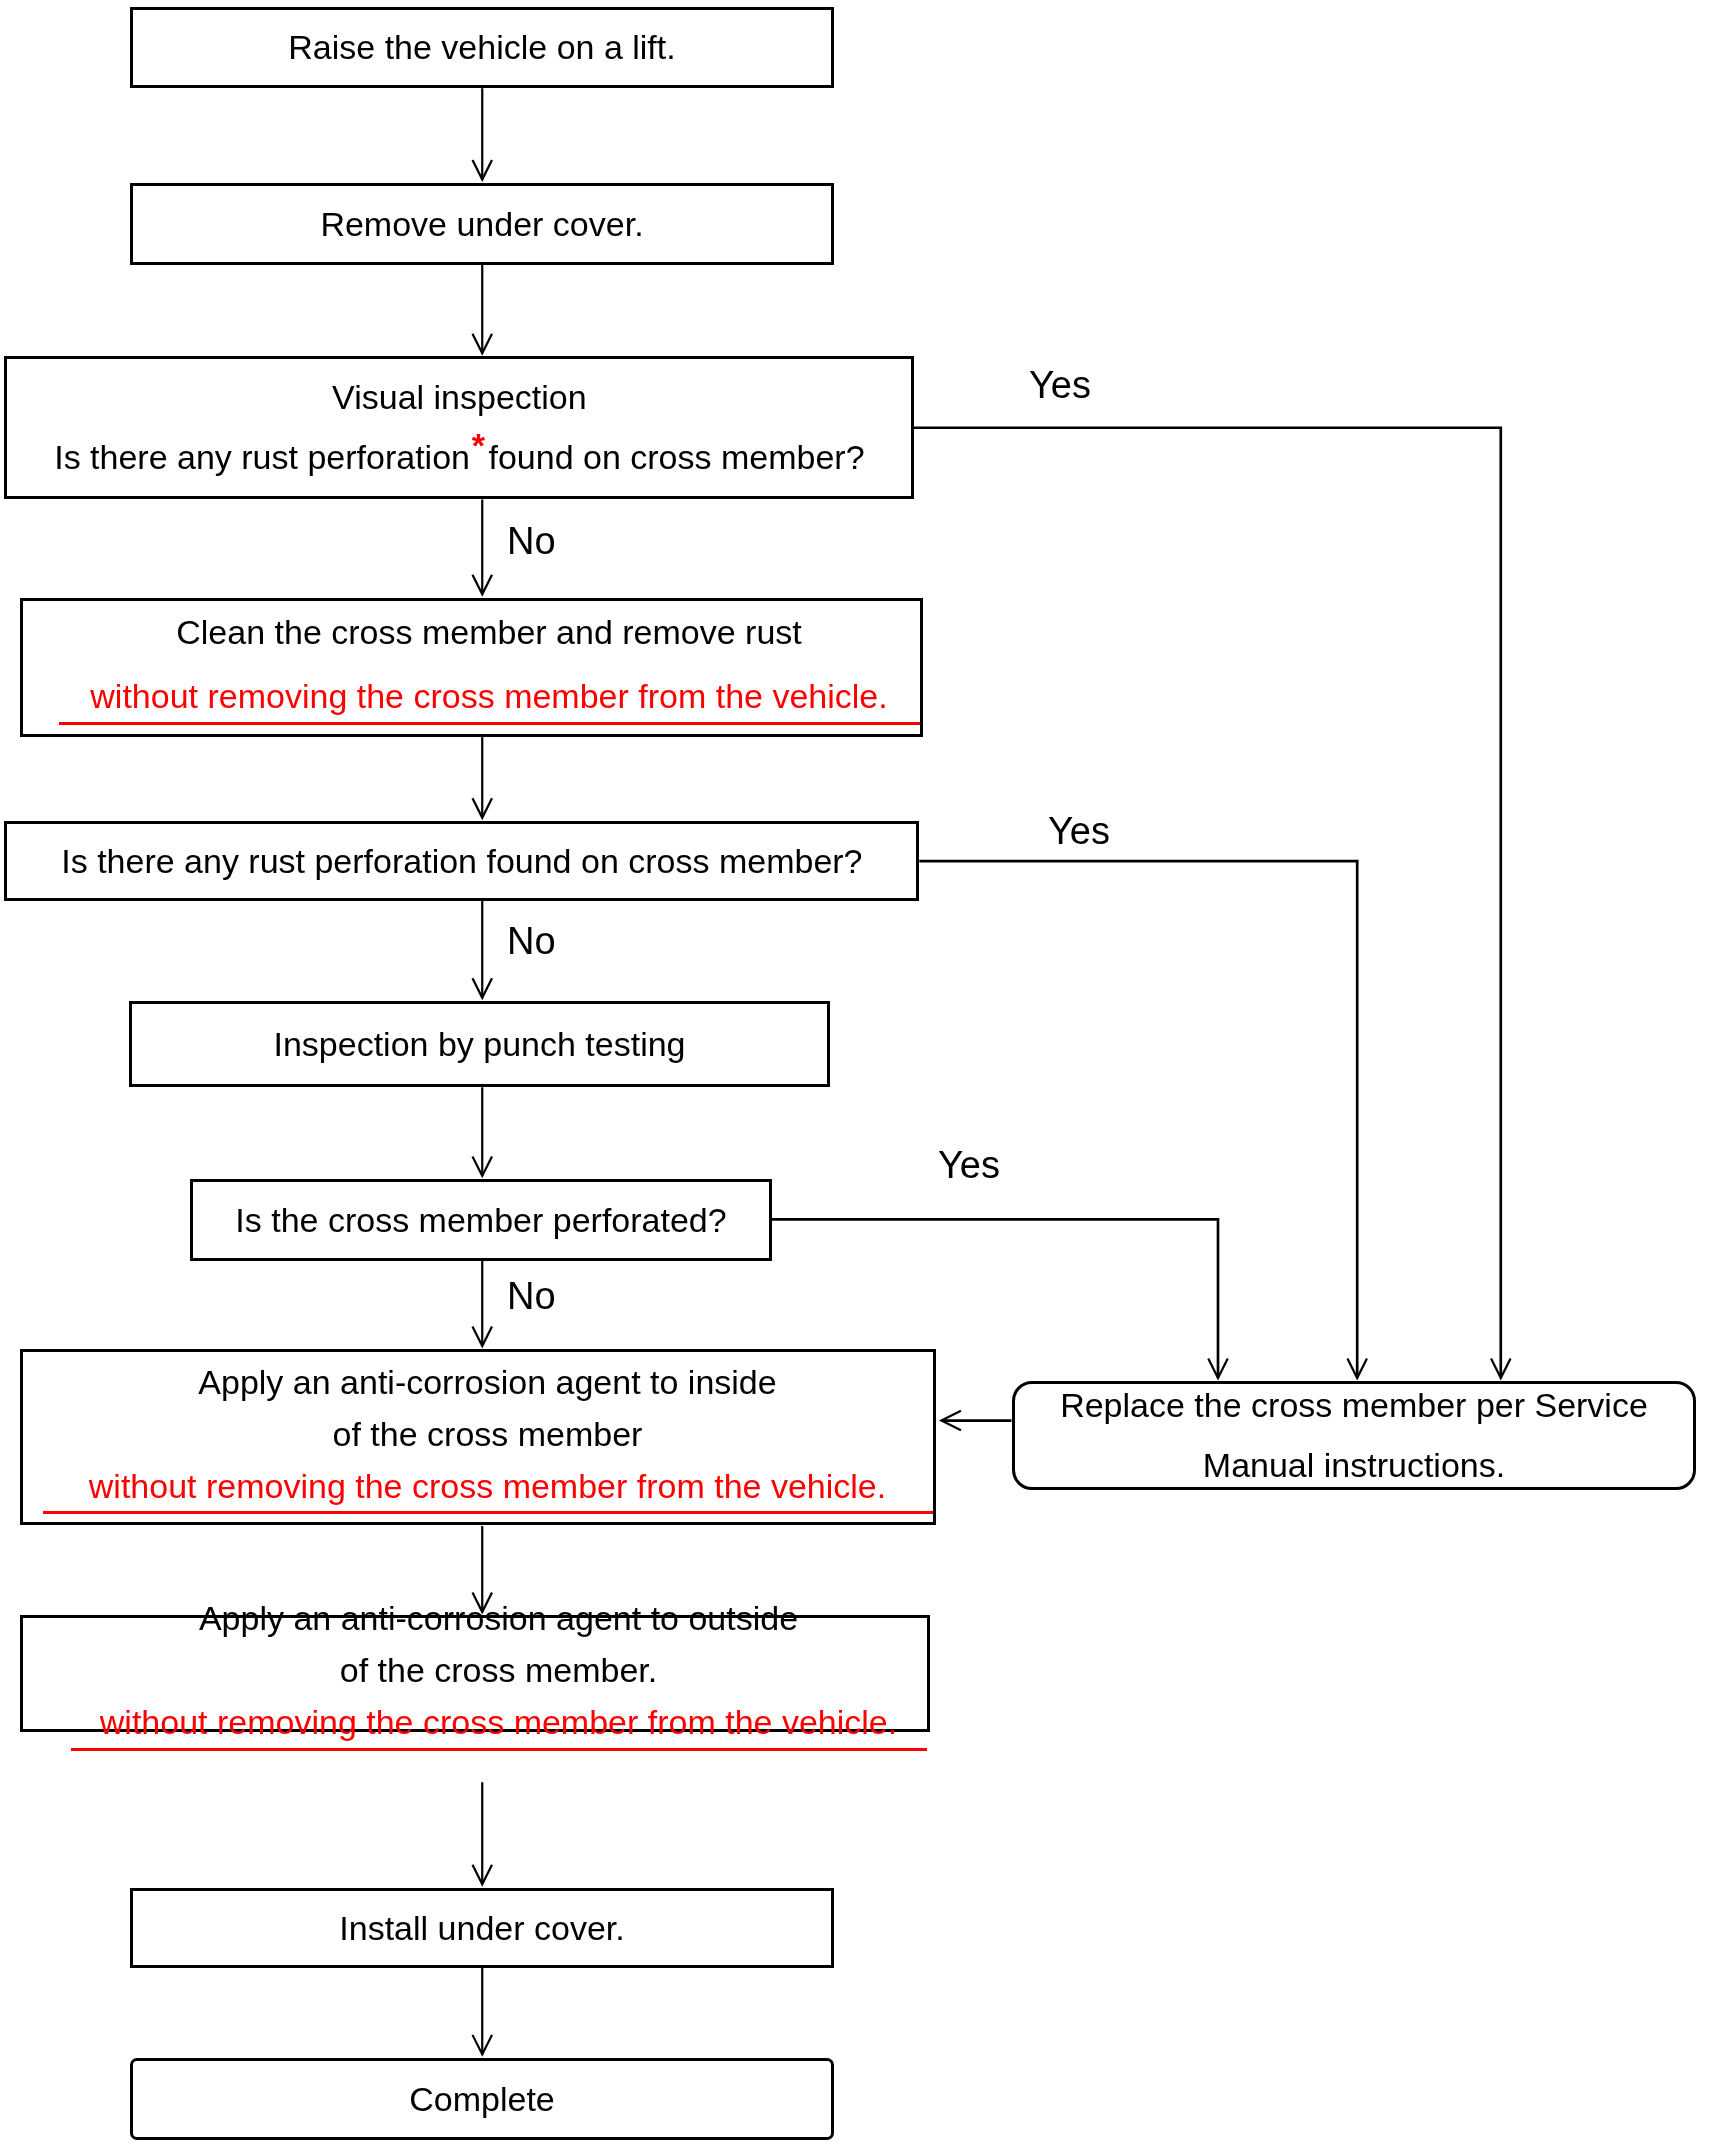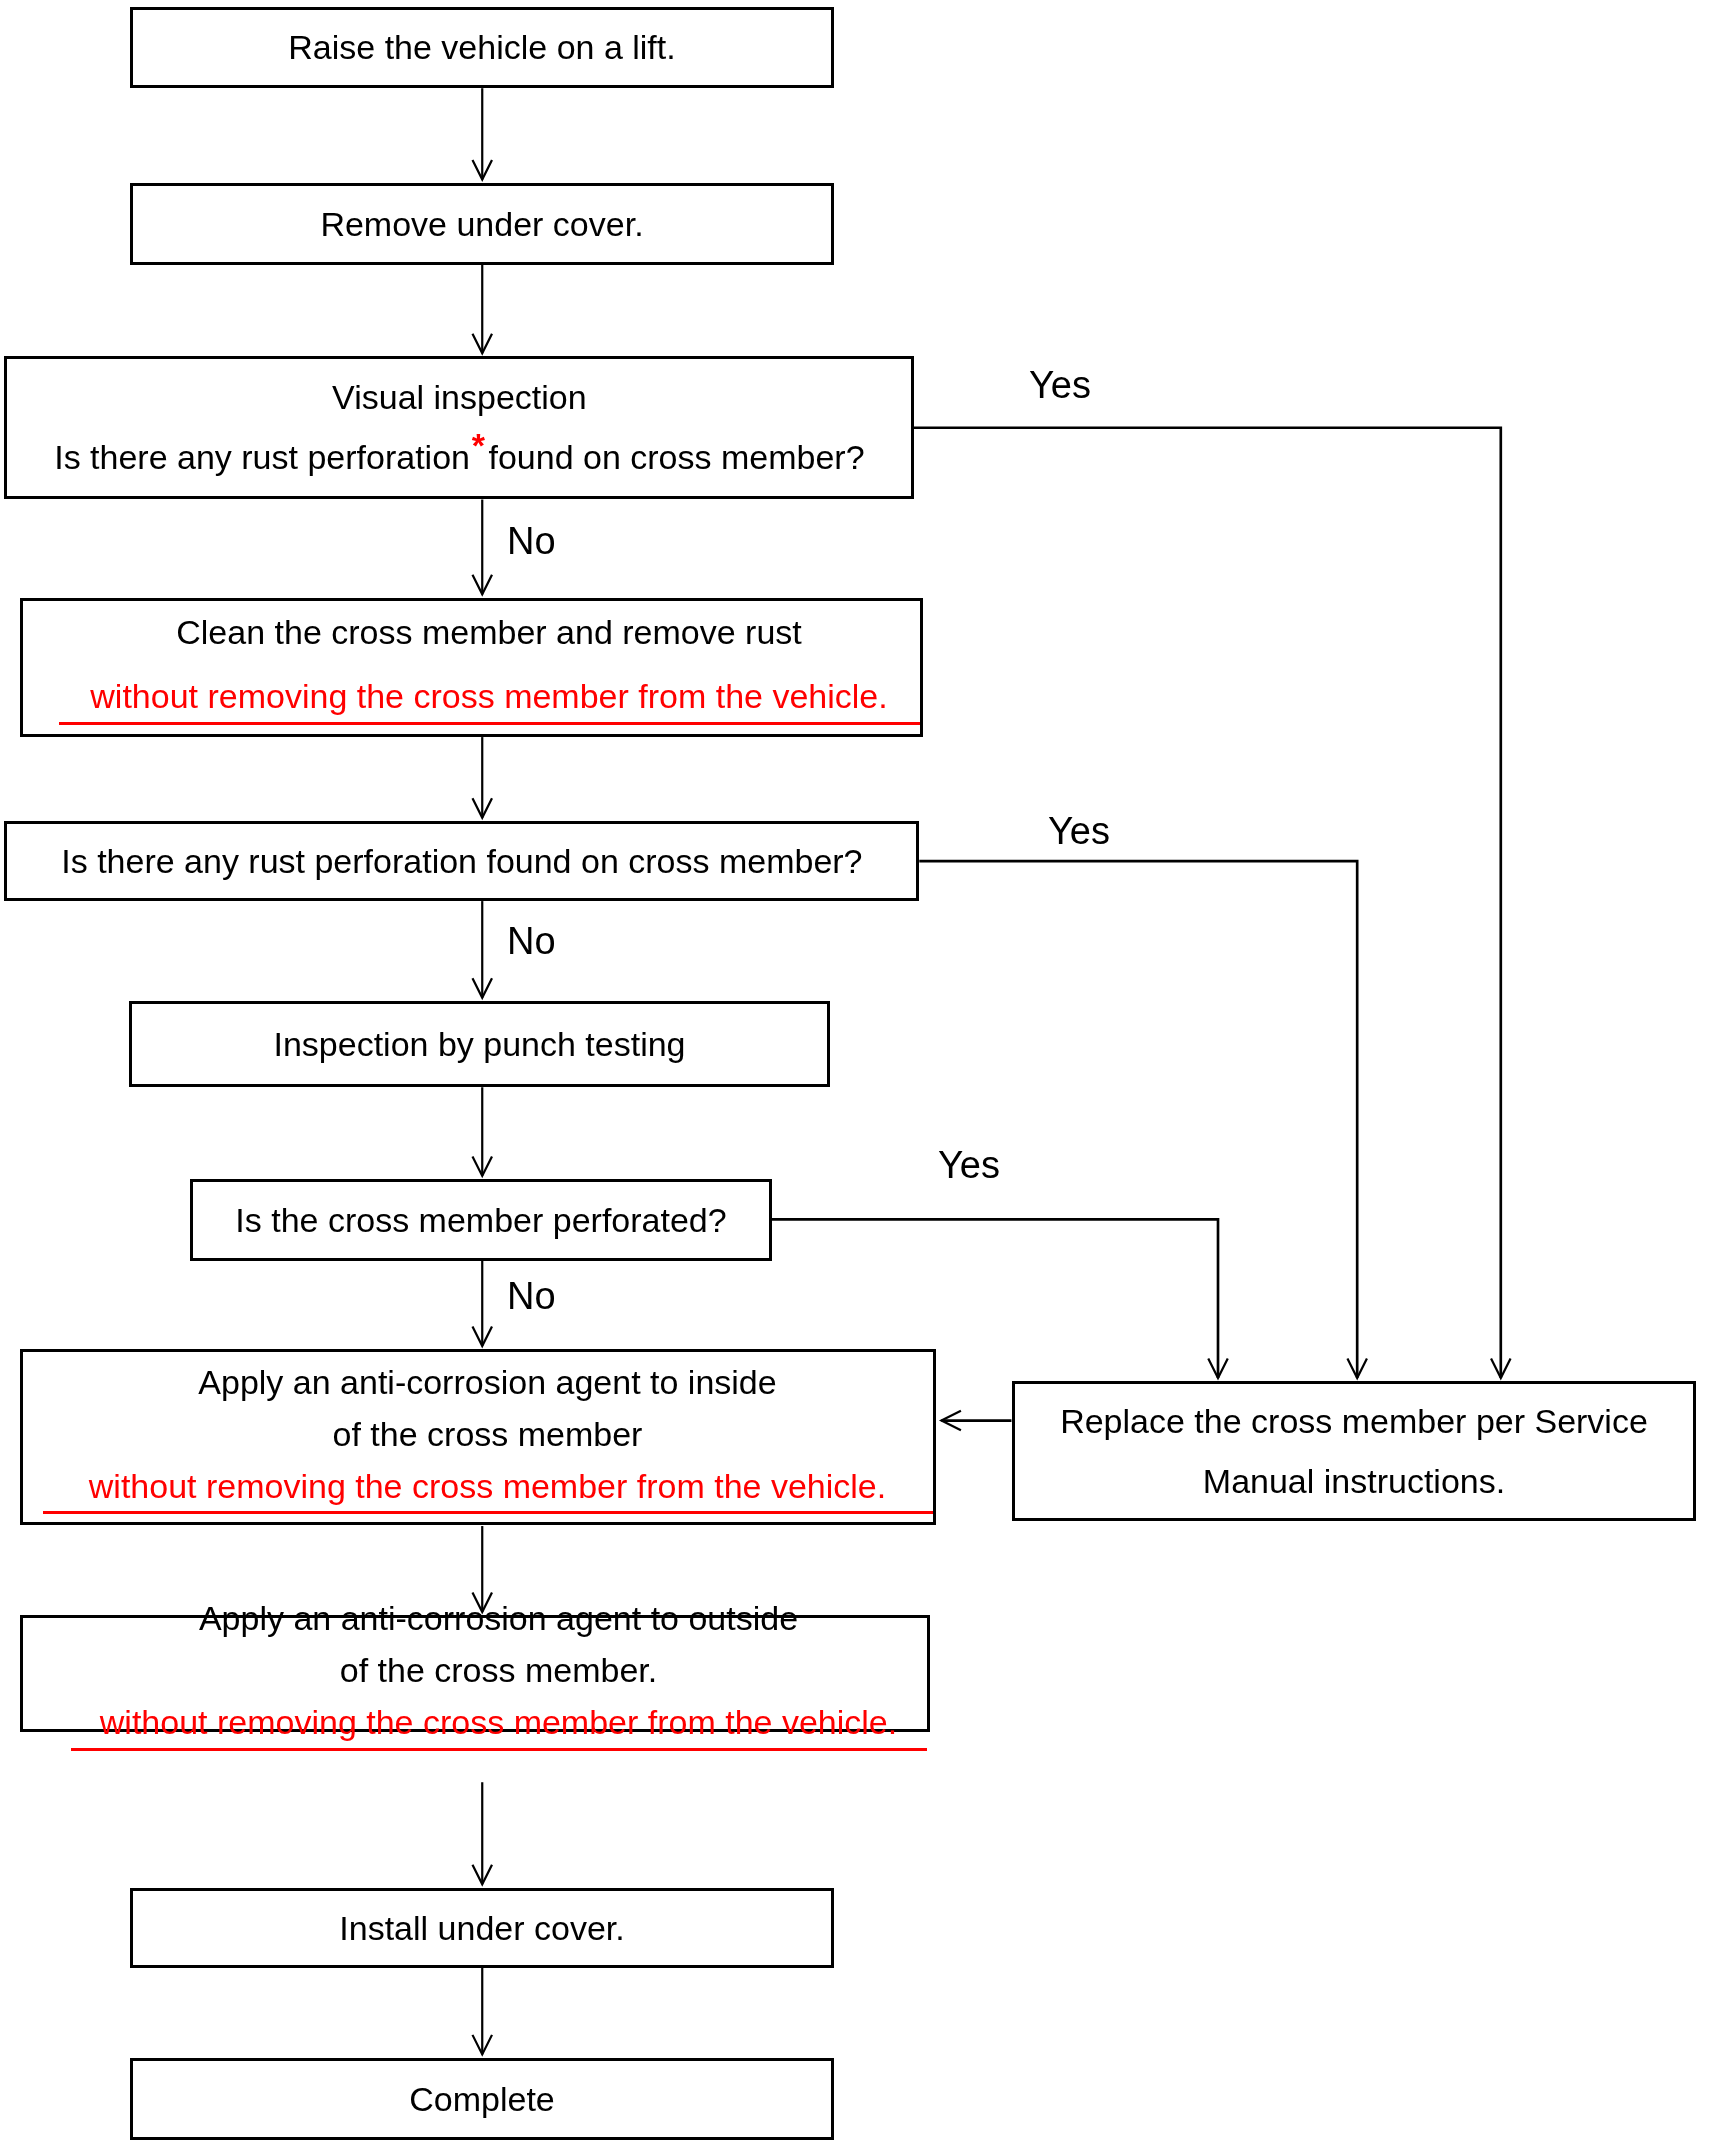--- a/index.html
+++ b/index.html
@@ -66,24 +66,24 @@
   }
   
   #b-raise    { left: 130px;  top: 7px;    width: 704px;  height: 81px;  }
   #b-remove   { left: 130px;  top: 183px;  width: 704px;  height: 82px;  }
   #b-visual   { left: 4.4px;    top: 356px;  width: 910px; height: 143px; }
   #b-clean    { left: 19.5px;   top: 598px;  width: 903px; height: 139px; padding-left: 36px; }
   #b-rust     { left: 4.4px;    top: 821px;  width: 915px; height: 80px;  }
   #b-punch    { left: 129px;  top: 1001px; width: 701px;  height: 86px;  }
   #b-perf     { left: 190px;  top: 1179px; width: 582px;  height: 82px;  }
   #b-inside   { left: 19.5px;   top: 1349px; width: 916px; height: 176px; padding-left: 20px; }
-  #b-replace  { left: 1012px; top: 1381px; width: 684px;  height: 140px; }
+  #b-replace  { left: 1012px; top: 1381px; width: 684px;  height: 109px; border-radius: 20px; }
   #b-outside  { left: 19.5px;   top: 1615px; width: 910px; height: 117px; padding-left: 48px; }
   #b-install  { left: 130px;  top: 1888px; width: 704px;  height: 80px;  }
-  #b-complete { left: 130px;  top: 2058px; width: 704px;  height: 82px;  }
+  #b-complete { left: 130px;  top: 2058px; width: 704px;  height: 82px; border-radius: 7px;  }
   
   #l-yes1 { left: 1029px; top: 364px;  }
   #l-yes2 { left: 1048px; top: 810px;  }
   #l-yes3 { left: 938px; top: 1144px; }
   #l-no1  { left: 507px;  top: 520px;  }
   #l-no2  { left: 507px;  top: 920px; }
   #l-no3  { left: 507px;  top: 1275px; }
 </style>
 </head>
 <body>

